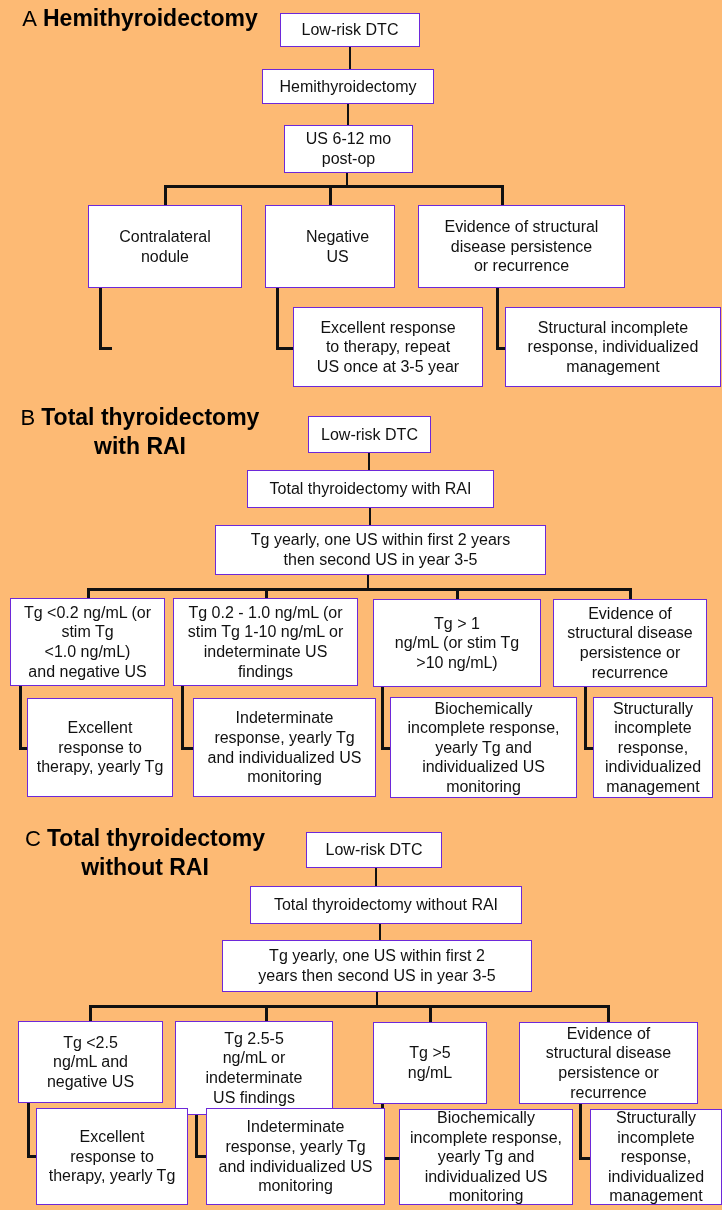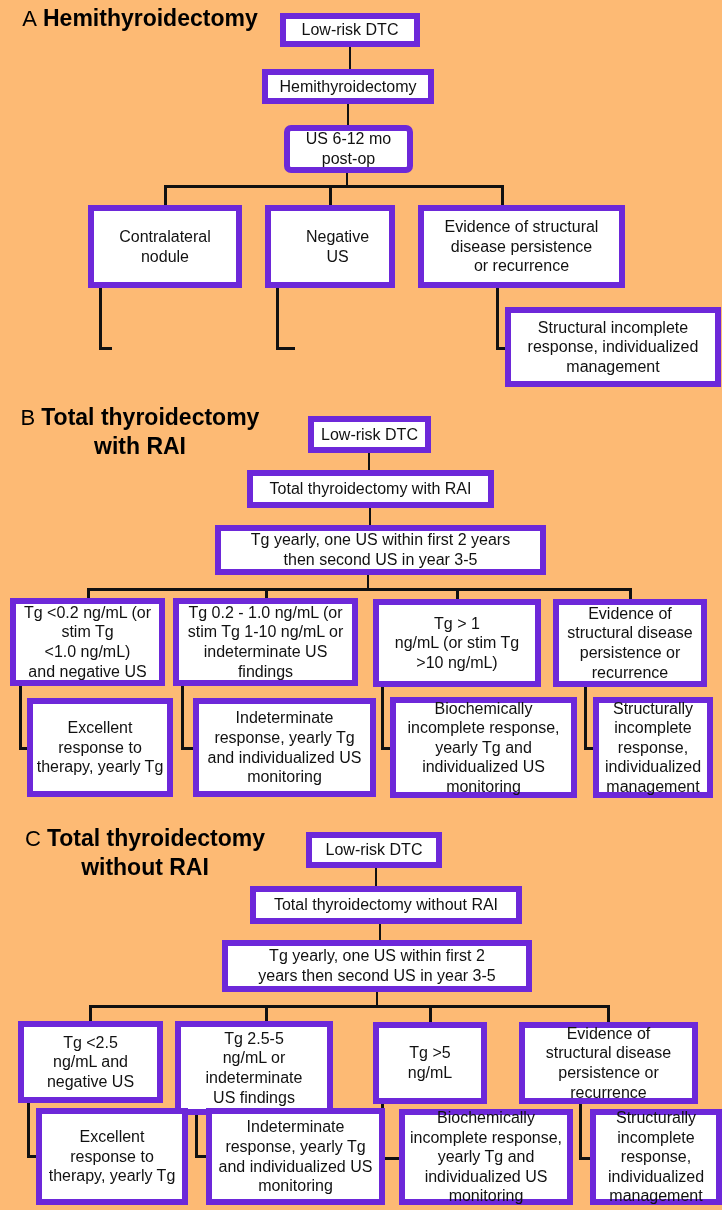--- a/index.html
+++ b/index.html
@@ -10,21 +10,21 @@
     background: #fdba74;
     font-family: "Liberation Sans", "DejaVu Sans", sans-serif;
     color: #111111;
     overflow: hidden;
   }
   #wires { position: absolute; left: 0; top: 0; width: 722px; height: 1210px; }
   .box {
     position: absolute;
     box-sizing: border-box;
     background: #ffffff;
-    border: 6px solid #6d28d9;
+    border: 1px solid #6d28d9;
     display: flex;
     align-items: center;
     justify-content: center;
     text-align: center;
     white-space: pre-line;
     font-size: 16px;
     line-height: 1.22;
     color: #111111;
     padding: 2px 3px;
   }
@@ -91,31 +91,34 @@
     </g>
   </svg>
 
   <div class="panel-title" style="left:0px; top:4px; width:280px;">
     <span class="pletter">A</span><span class="ptext">Hemithyroidectomy</span>
     
   </div>
 
   <div class="box" style="left:280px; top:13px; width:140px; height:34px;">Low-risk DTC</div>
   <div class="box" style="left:262px; top:69px; width:172px; height:35px;">Hemithyroidectomy</div>
-  <div class="box" style="left:284px; top:125px; width:129px; height:48px;border-radius:7px;">US 6-12 mo
+  <div class="box" style="left:284px; top:125px; width:129px; height:48px;">US 6-12 mo
 post-op</div>
 
   <div class="box" style="left:88px; top:205px; width:154px; height:83px;">Contralateral
 nodule</div>
   <div class="box" style="left:265px; top:205px; width:130px; height:83px;padding-left:18px;">Negative
 US</div>
   <div class="box" style="left:418px; top:205px; width:207px; height:83px;">Evidence of structural
 disease persistence
 or recurrence</div>
 
+  <div class="box" style="left:293px; top:307px; width:190px; height:80px;">Excellent response
+to therapy, repeat
+US once at 3-5 year</div>
   <div class="box" style="left:505px; top:307px; width:216px; height:80px;">Structural incomplete
 response, individualized
 management</div>
 
   <div class="panel-title" style="left:0px; top:403px; width:280px;">
     <span class="pletter">B</span><span class="ptext">Total thyroidectomy</span>
     <div class="ptext2">with RAI</div>
   </div>
 
   <div class="box" style="left:308px; top:416px; width:123px; height:37px;">Low-risk DTC</div>

